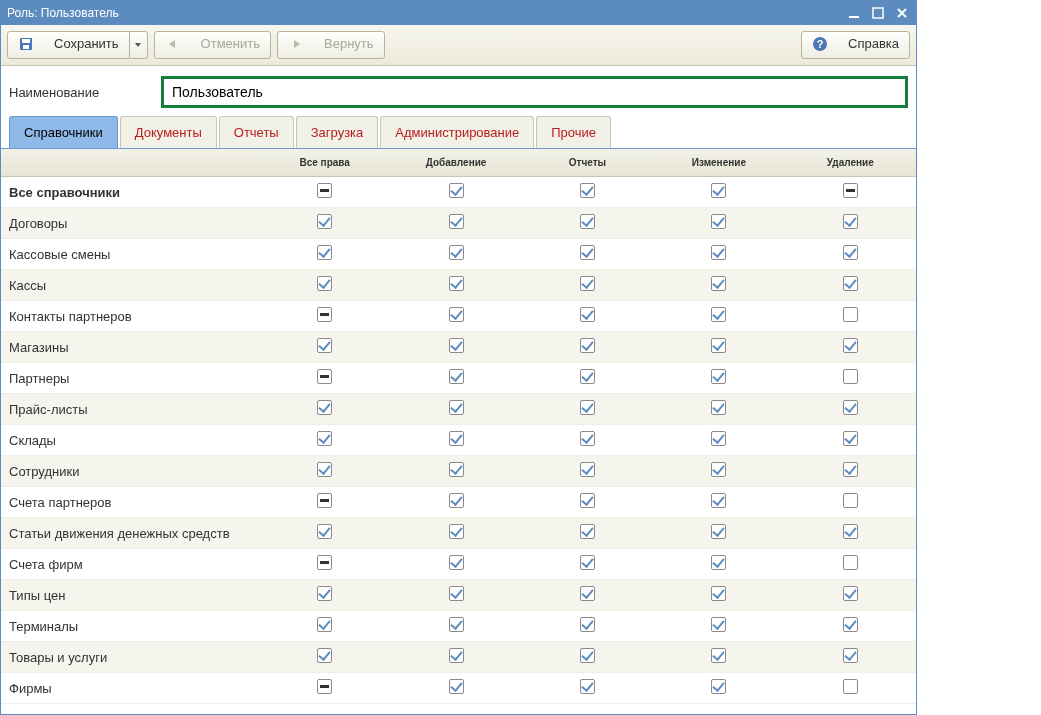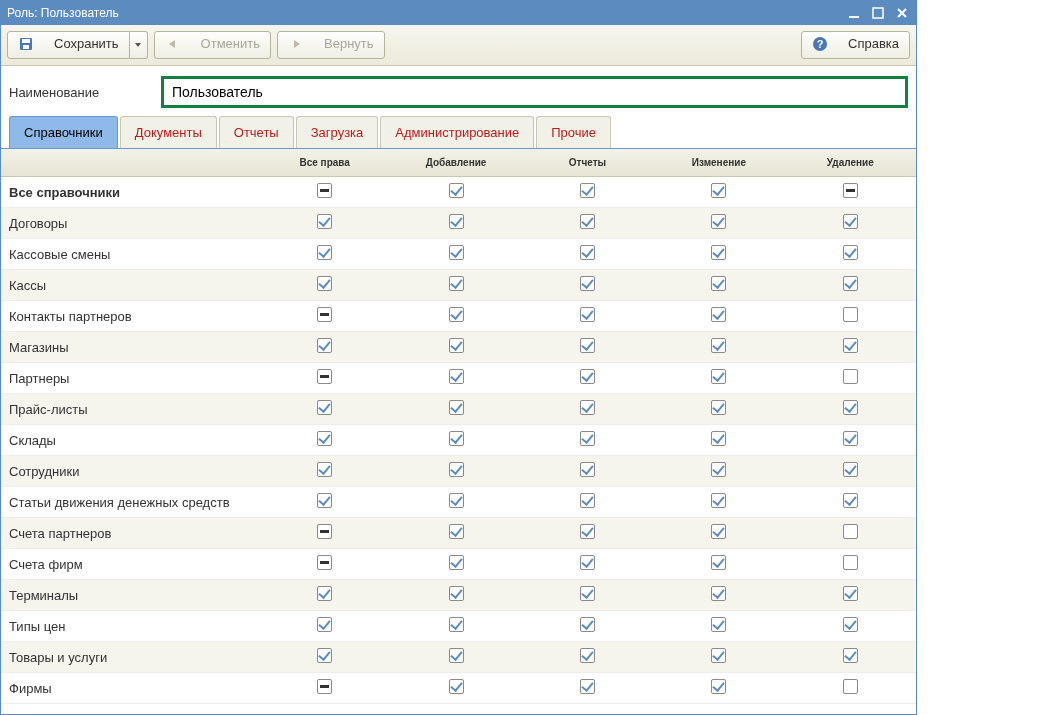--- a/index.html
+++ b/index.html
@@ -348,53 +348,53 @@
           </tr>
           <tr>
             <td class="rowlabel">Сотрудники</td>
             <td><span class="cb checked"></span></td>
             <td><span class="cb checked"></span></td>
             <td><span class="cb checked"></span></td>
             <td><span class="cb checked"></span></td>
             <td><span class="cb checked"></span></td>
           </tr>
           <tr>
+            <td class="rowlabel">Счета партнеров</td>
+            <td><span class="cb indet"></span></td>
+            <td><span class="cb checked"></span></td>
+            <td><span class="cb checked"></span></td>
+            <td><span class="cb checked"></span></td>
+            <td><span class="cb "></span></td>
+          </tr>
+          <tr>
             <td class="rowlabel">Статьи движения денежных средств</td>
             <td><span class="cb checked"></span></td>
             <td><span class="cb checked"></span></td>
             <td><span class="cb checked"></span></td>
             <td><span class="cb checked"></span></td>
             <td><span class="cb checked"></span></td>
           </tr>
           <tr>
-            <td class="rowlabel">Счета партнеров</td>
+            <td class="rowlabel">Счета фирм</td>
             <td><span class="cb indet"></span></td>
             <td><span class="cb checked"></span></td>
             <td><span class="cb checked"></span></td>
             <td><span class="cb checked"></span></td>
             <td><span class="cb "></span></td>
           </tr>
           <tr>
-            <td class="rowlabel">Счета фирм</td>
-            <td><span class="cb indet"></span></td>
-            <td><span class="cb checked"></span></td>
-            <td><span class="cb checked"></span></td>
-            <td><span class="cb checked"></span></td>
-            <td><span class="cb "></span></td>
+            <td class="rowlabel">Типы цен</td>
+            <td><span class="cb checked"></span></td>
+            <td><span class="cb checked"></span></td>
+            <td><span class="cb checked"></span></td>
+            <td><span class="cb checked"></span></td>
+            <td><span class="cb checked"></span></td>
           </tr>
           <tr>
             <td class="rowlabel">Терминалы</td>
-            <td><span class="cb checked"></span></td>
-            <td><span class="cb checked"></span></td>
-            <td><span class="cb checked"></span></td>
-            <td><span class="cb checked"></span></td>
-            <td><span class="cb checked"></span></td>
-          </tr>
-          <tr>
-            <td class="rowlabel">Типы цен</td>
             <td><span class="cb checked"></span></td>
             <td><span class="cb checked"></span></td>
             <td><span class="cb checked"></span></td>
             <td><span class="cb checked"></span></td>
             <td><span class="cb checked"></span></td>
           </tr>
           <tr>
             <td class="rowlabel">Товары и услуги</td>
             <td><span class="cb checked"></span></td>
             <td><span class="cb checked"></span></td>

